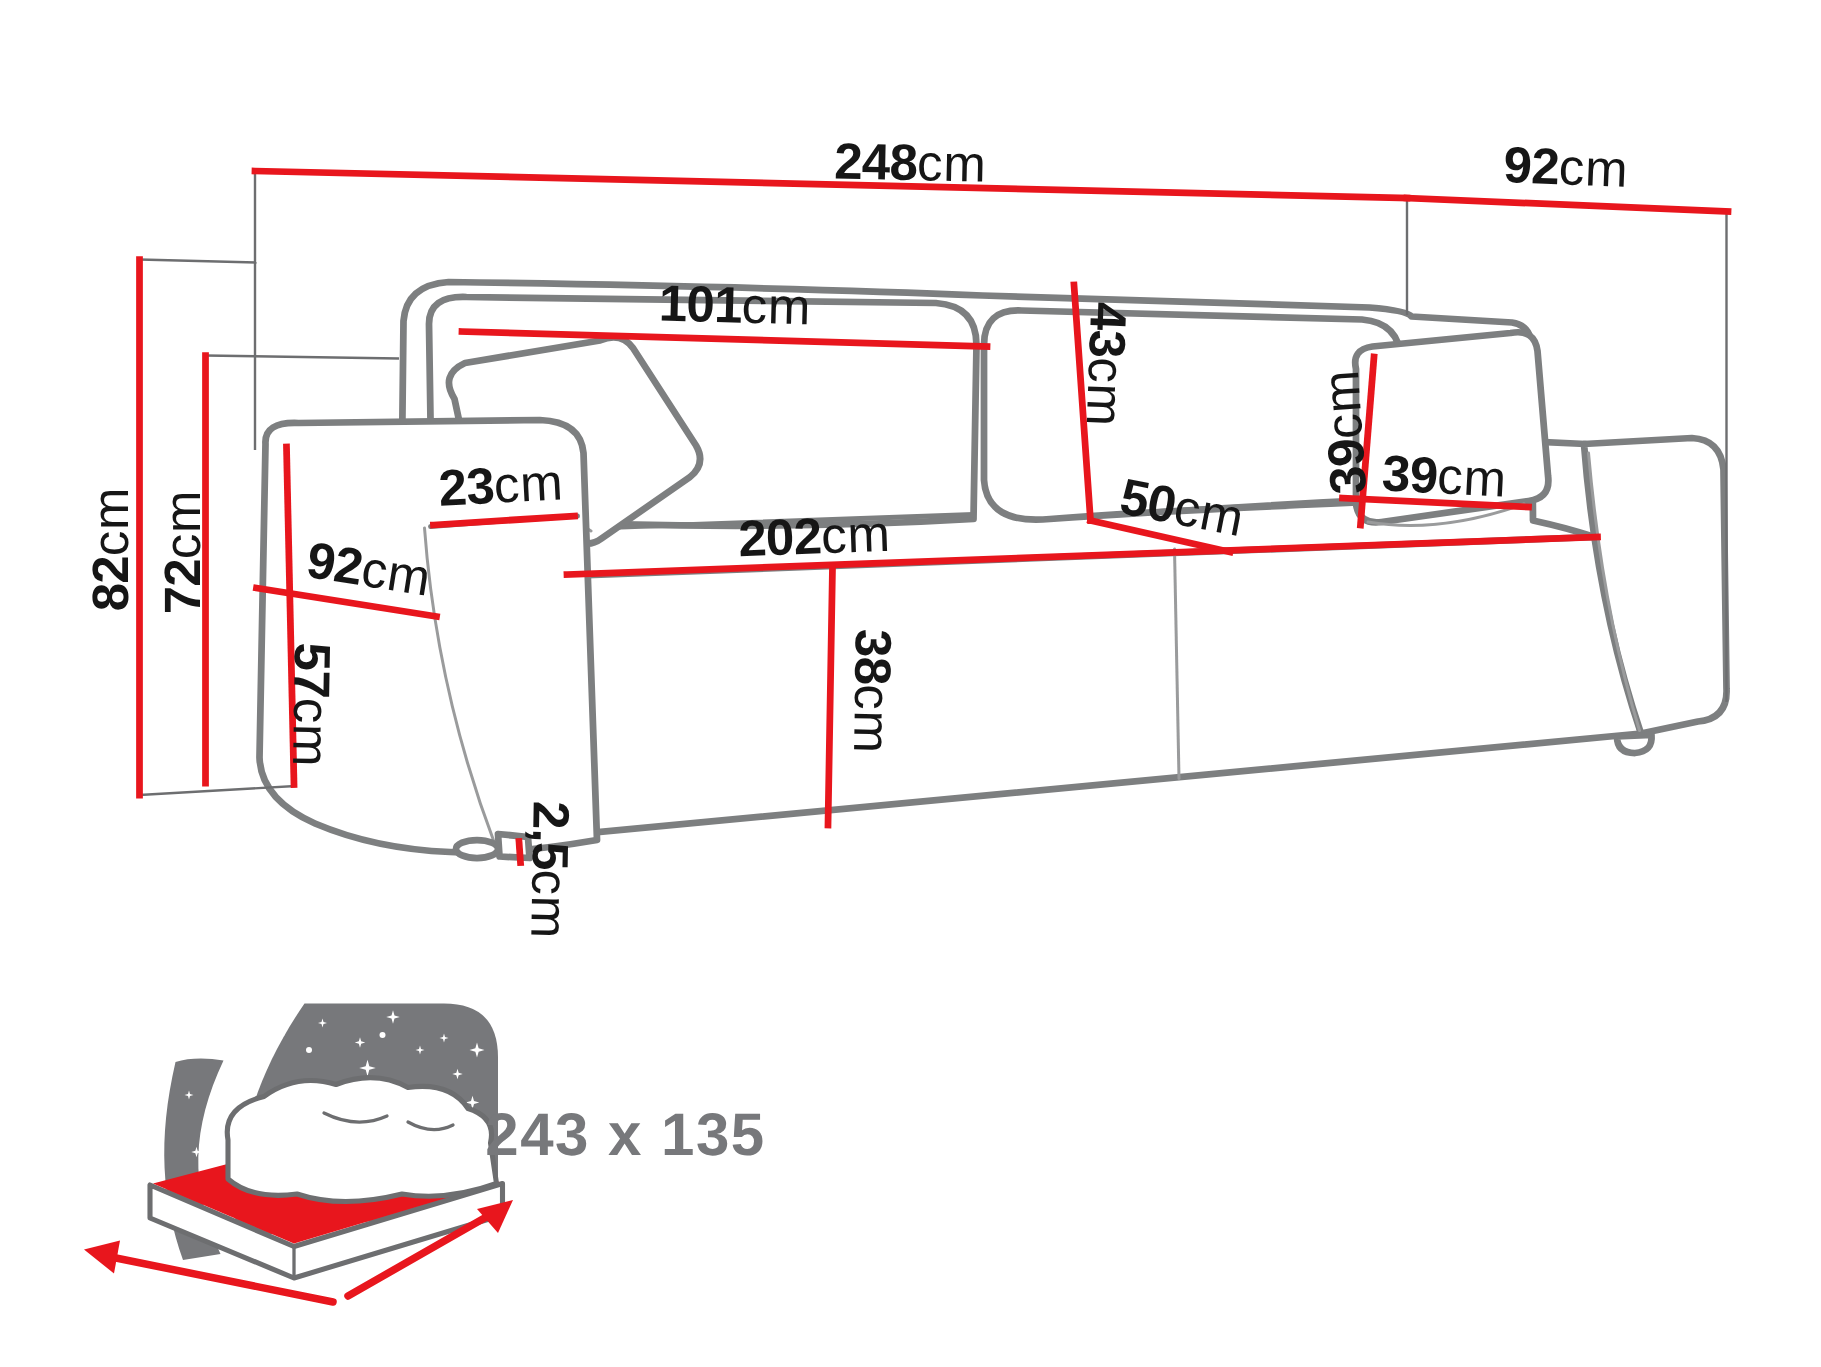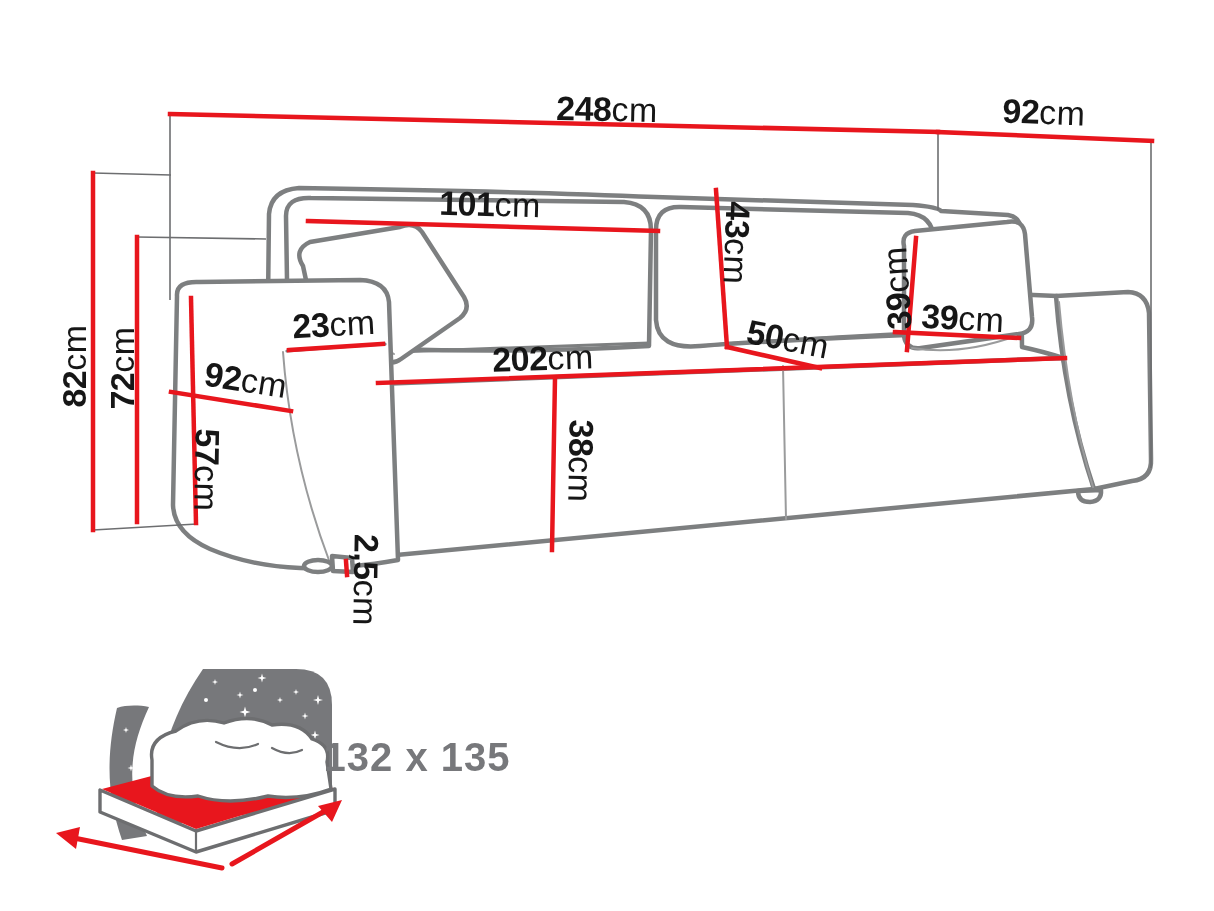--- a/index.html
+++ b/index.html
@@ -159,15 +159,15 @@
     <div class="dim" style="left:246px;top:380px;--r:9deg"><span class="num">92</span><span class="unit">cm</span></div>
     <div class="dim" style="left:543px;top:358px;--r:-2deg"><span class="num">202</span><span class="unit">cm</span></div>
     <div class="dim" style="left:788px;top:339px;--r:11deg"><span class="num">50</span><span class="unit">cm</span></div>
     <div class="dim" style="left:897px;top:288px;--r:-94deg"><span class="num">39</span><span class="unit">cm</span></div>
     <div class="dim" style="left:963px;top:318px;--r:3deg"><span class="num">39</span><span class="unit">cm</span></div>
     <div class="dim" style="left:581px;top:461px;--r:91deg"><span class="num">38</span><span class="unit">cm</span></div>
     <div class="dim" style="left:207px;top:470px;--r:91deg"><span class="num">57</span><span class="unit">cm</span></div>
     <div class="dim" style="left:74px;top:366px;--r:-90deg"><span class="num">82</span><span class="unit">cm</span></div>
     <div class="dim" style="left:122px;top:368px;--r:-90deg"><span class="num">72</span><span class="unit">cm</span></div>
     <div class="dim" style="left:366px;top:580px;--r:91deg"><span class="num">2,5</span><span class="unit">cm</span></div>
-    <div class="sleep-label" style="left:417px;top:757px;">132 x 135</div>
+    <div class="sleep-label" style="left:417px;top:757px;">243 x 135</div>
   </div>
 </div>
 
 </body></html>

